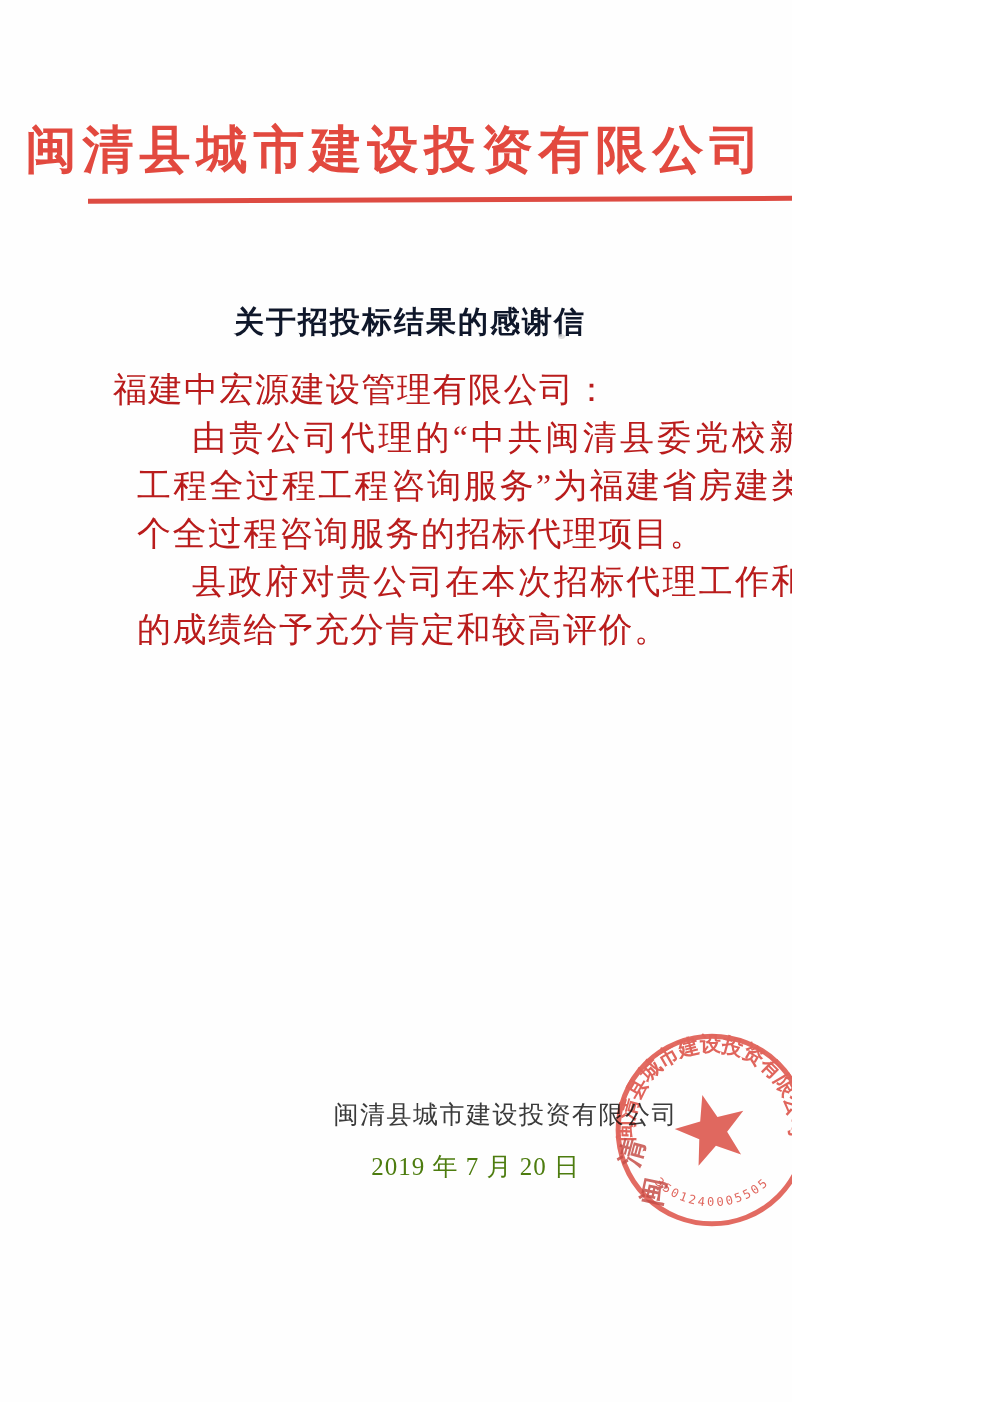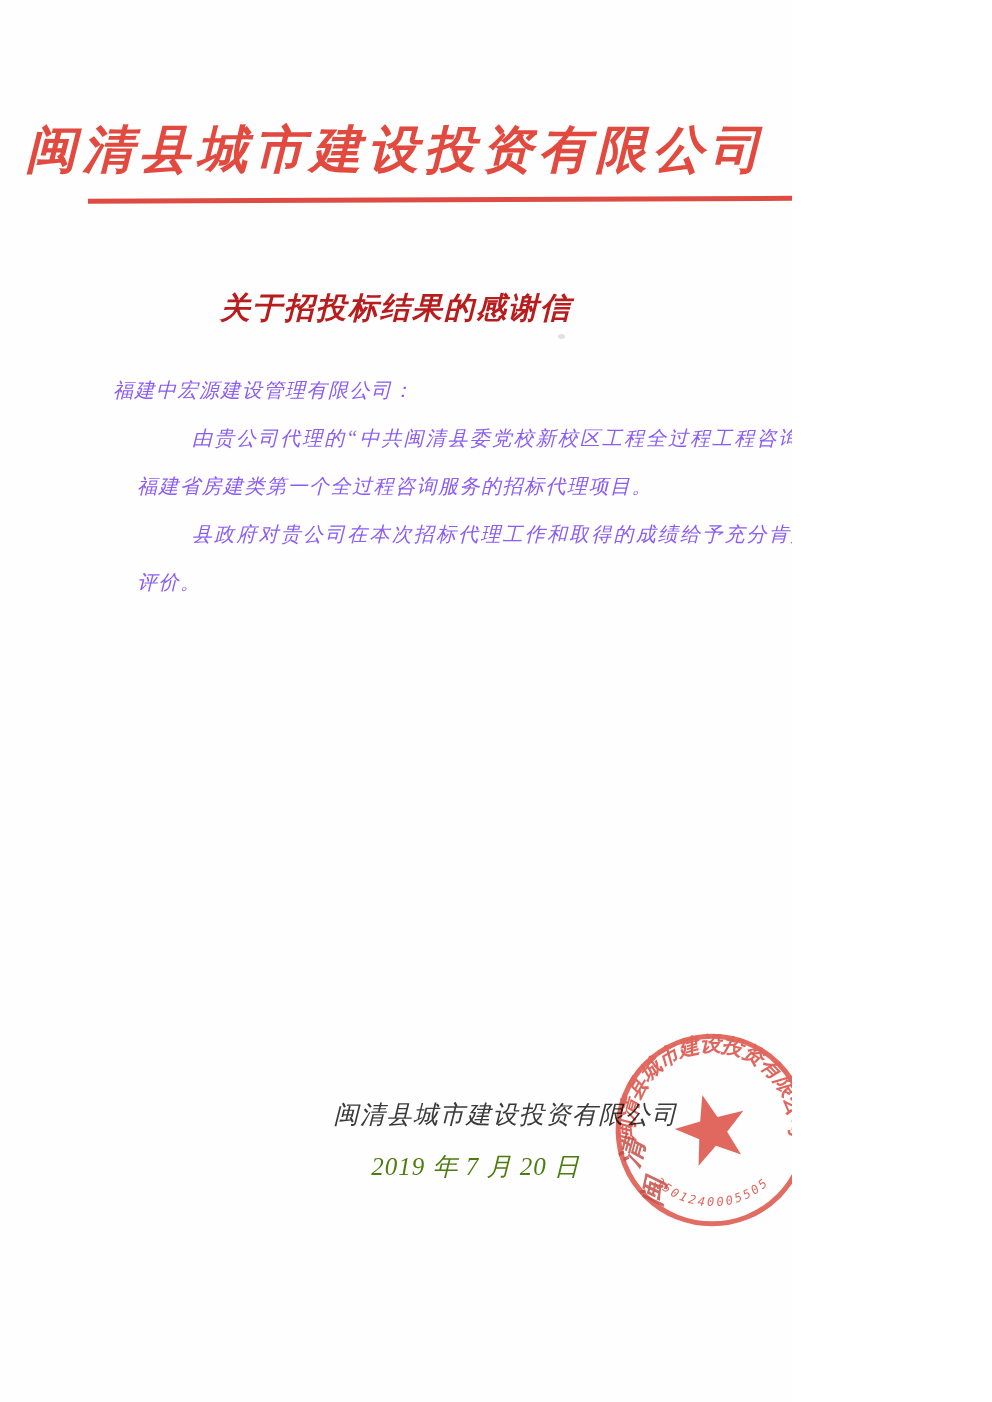--- a/index.html
+++ b/index.html
@@ -4,21 +4,20 @@
 <style>
   html, body { margin: 0; padding: 0; background: #ffffff; }
   .page {
     position: relative;
     width: 792px;
     height: 1402px;
     background: #fefefe;
     overflow: hidden;
     font-family: "Liberation Serif", "DejaVu Serif", serif;
     color: #383838;
-    font-style: italic;
   }
 
   
   .letterhead-title {
     position: absolute;
     top: 116px;
     left: 0;
     width: 100%;
     text-align: center;
     font-size: 51px;
@@ -36,41 +35,41 @@
     background: #dd4b42;
     transform: rotate(-0.25deg);
   }
 
   
   .doc-title {
     position: absolute;
     top: 288px;
     left: 0;
     width: 100%;
-    margin: 0;
+    margin: 14px;
     text-align: center;
     font-size: 30px;
     font-weight: bold;
     letter-spacing: 2px;
-    color: #b91c1c;
+    color: #0f172a;
     font-family: "Liberation Sans", "DejaVu Sans", sans-serif;
   }
 
   
   .letter-body {
     position: absolute;
     top: 366px;
     left: 113px;
     width: 766px;
-    font-size: 20px;
+    font-size: 34px;
     line-height: 48px;
     letter-spacing: 1.5px;
     text-align: justify;
     text-justify: inter-ideograph;
-    color: #8b5cf6;
+    color: #b91c1c;
   }
   .letter-body p { margin: 0; }
   .letter-body p.indent { text-indent: 55px; margin-left: 24px; }
 
   
   .signature {
     position: absolute;
     top: 1098px;
     left: 0;
     width: 100%;

